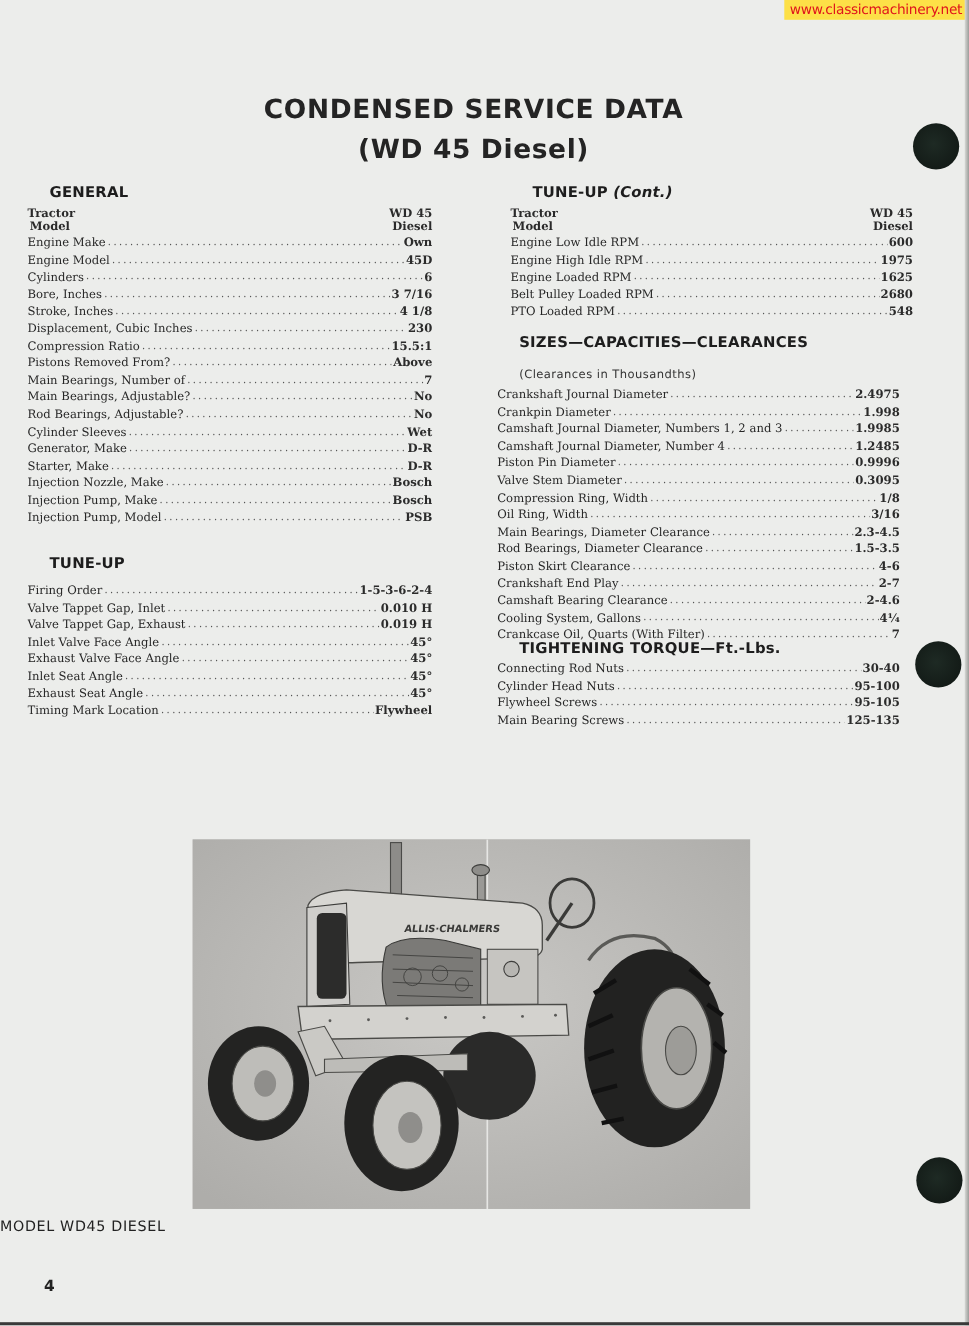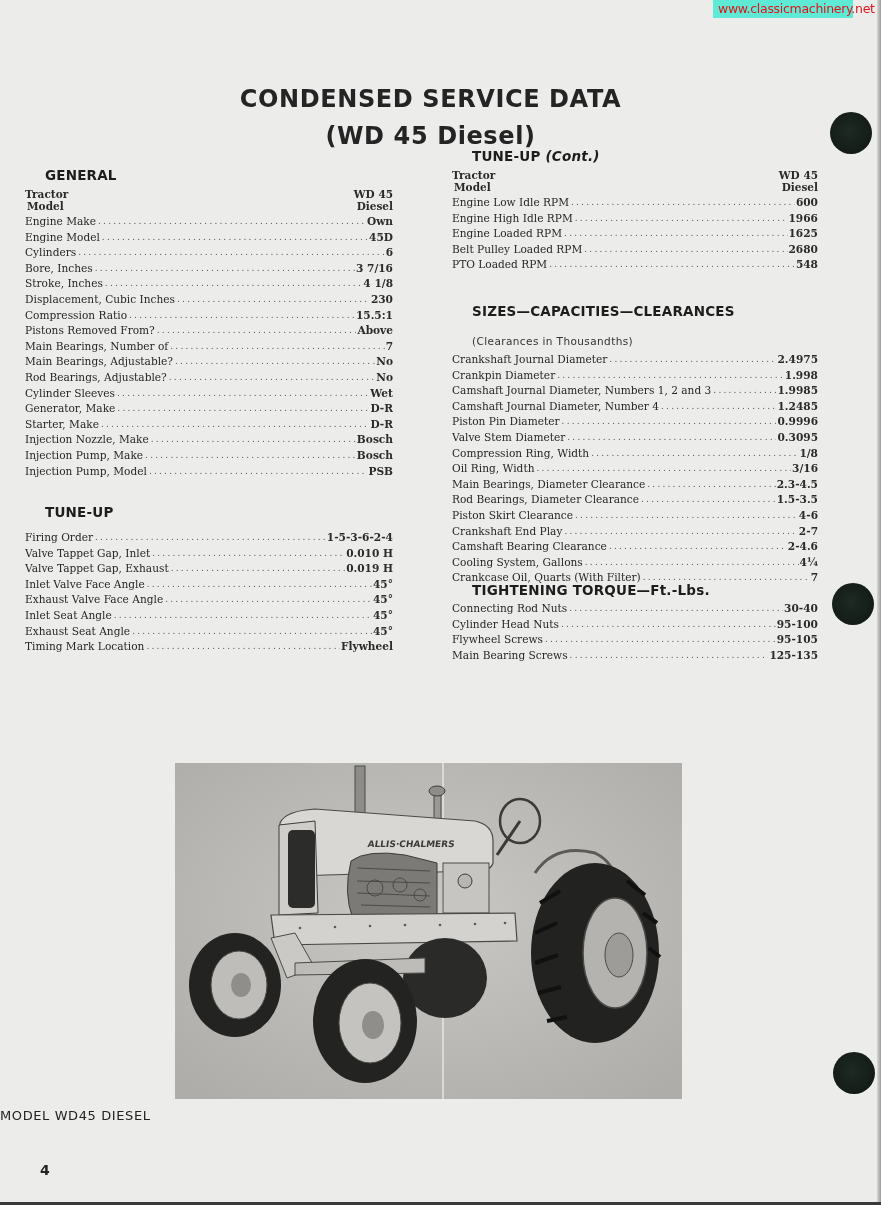--- a/index.html
+++ b/index.html
@@ -10,22 +10,22 @@
     color: #262626;
   }
   .page-edge-right {
     position: absolute; right: 0; top: 0; width: 4px; height: 1205px;
     background: linear-gradient(to right, #d8d9d6, #9a9b98);
   }
   .page-edge-bottom {
     position: absolute; left: 0; bottom: 0; width: 881px; height: 3px; background: #3a3a3a;
   }
   .watermark {
-    position: absolute; top: 0; left: 713px; width: 140px; height: 18px;
-    background: #5eead4; color: #e0141c;
+    position: absolute; top: 0; left: 713px; width: 168px; height: 18px;
+    background: #fde047; color: #e0141c;
     font-family: "DejaVu Sans", sans-serif; font-size: 12.5px; line-height: 17px;
     letter-spacing: -0.3px; padding-left: 5px; box-sizing: border-box;
   }
   .title {
     position: absolute; left: 0; width: 881px; text-align: center;
     font-family: "DejaVu Sans", sans-serif; font-weight: bold; color: #242424;
     font-size: 24px; letter-spacing: 0.6px;
   }
   .title.l1 { top: 85px; left: -10px; }
   .title.l2 { top: 122px; left: -10px; }
@@ -234,21 +234,21 @@
         <span class="v">45°</span>
       </div>
       <div class="row">
         <span class="k">Timing Mark Location</span>
         <span class="dots"></span>
         <span class="v">Flywheel</span>
       </div>
     </div>
 </div>
 
-<div class="col col-right" style="top:148px;">
+<div class="col col-right" style="top:167px;margin-left:12px;">
   <div class="section-heading">
     <span>TUNE-UP</span>
     <em>(Cont.)</em>
   </div>
   <div class="model-header">
     <div class="lbl">
       <span>Tractor</span>
       <span>Model</span>
     </div>
     <div class="val">
@@ -258,21 +258,21 @@
   </div>
   <div class="rows">
       <div class="row">
         <span class="k">Engine Low Idle RPM</span>
         <span class="dots"></span>
         <span class="v">600</span>
       </div>
       <div class="row">
         <span class="k">Engine High Idle RPM</span>
         <span class="dots"></span>
-        <span class="v">1966</span>
+        <span class="v">1975</span>
       </div>
       <div class="row">
         <span class="k">Engine Loaded RPM</span>
         <span class="dots"></span>
         <span class="v">1625</span>
       </div>
       <div class="row">
         <span class="k">Belt Pulley Loaded RPM</span>
         <span class="dots"></span>
         <span class="v">2680</span>

